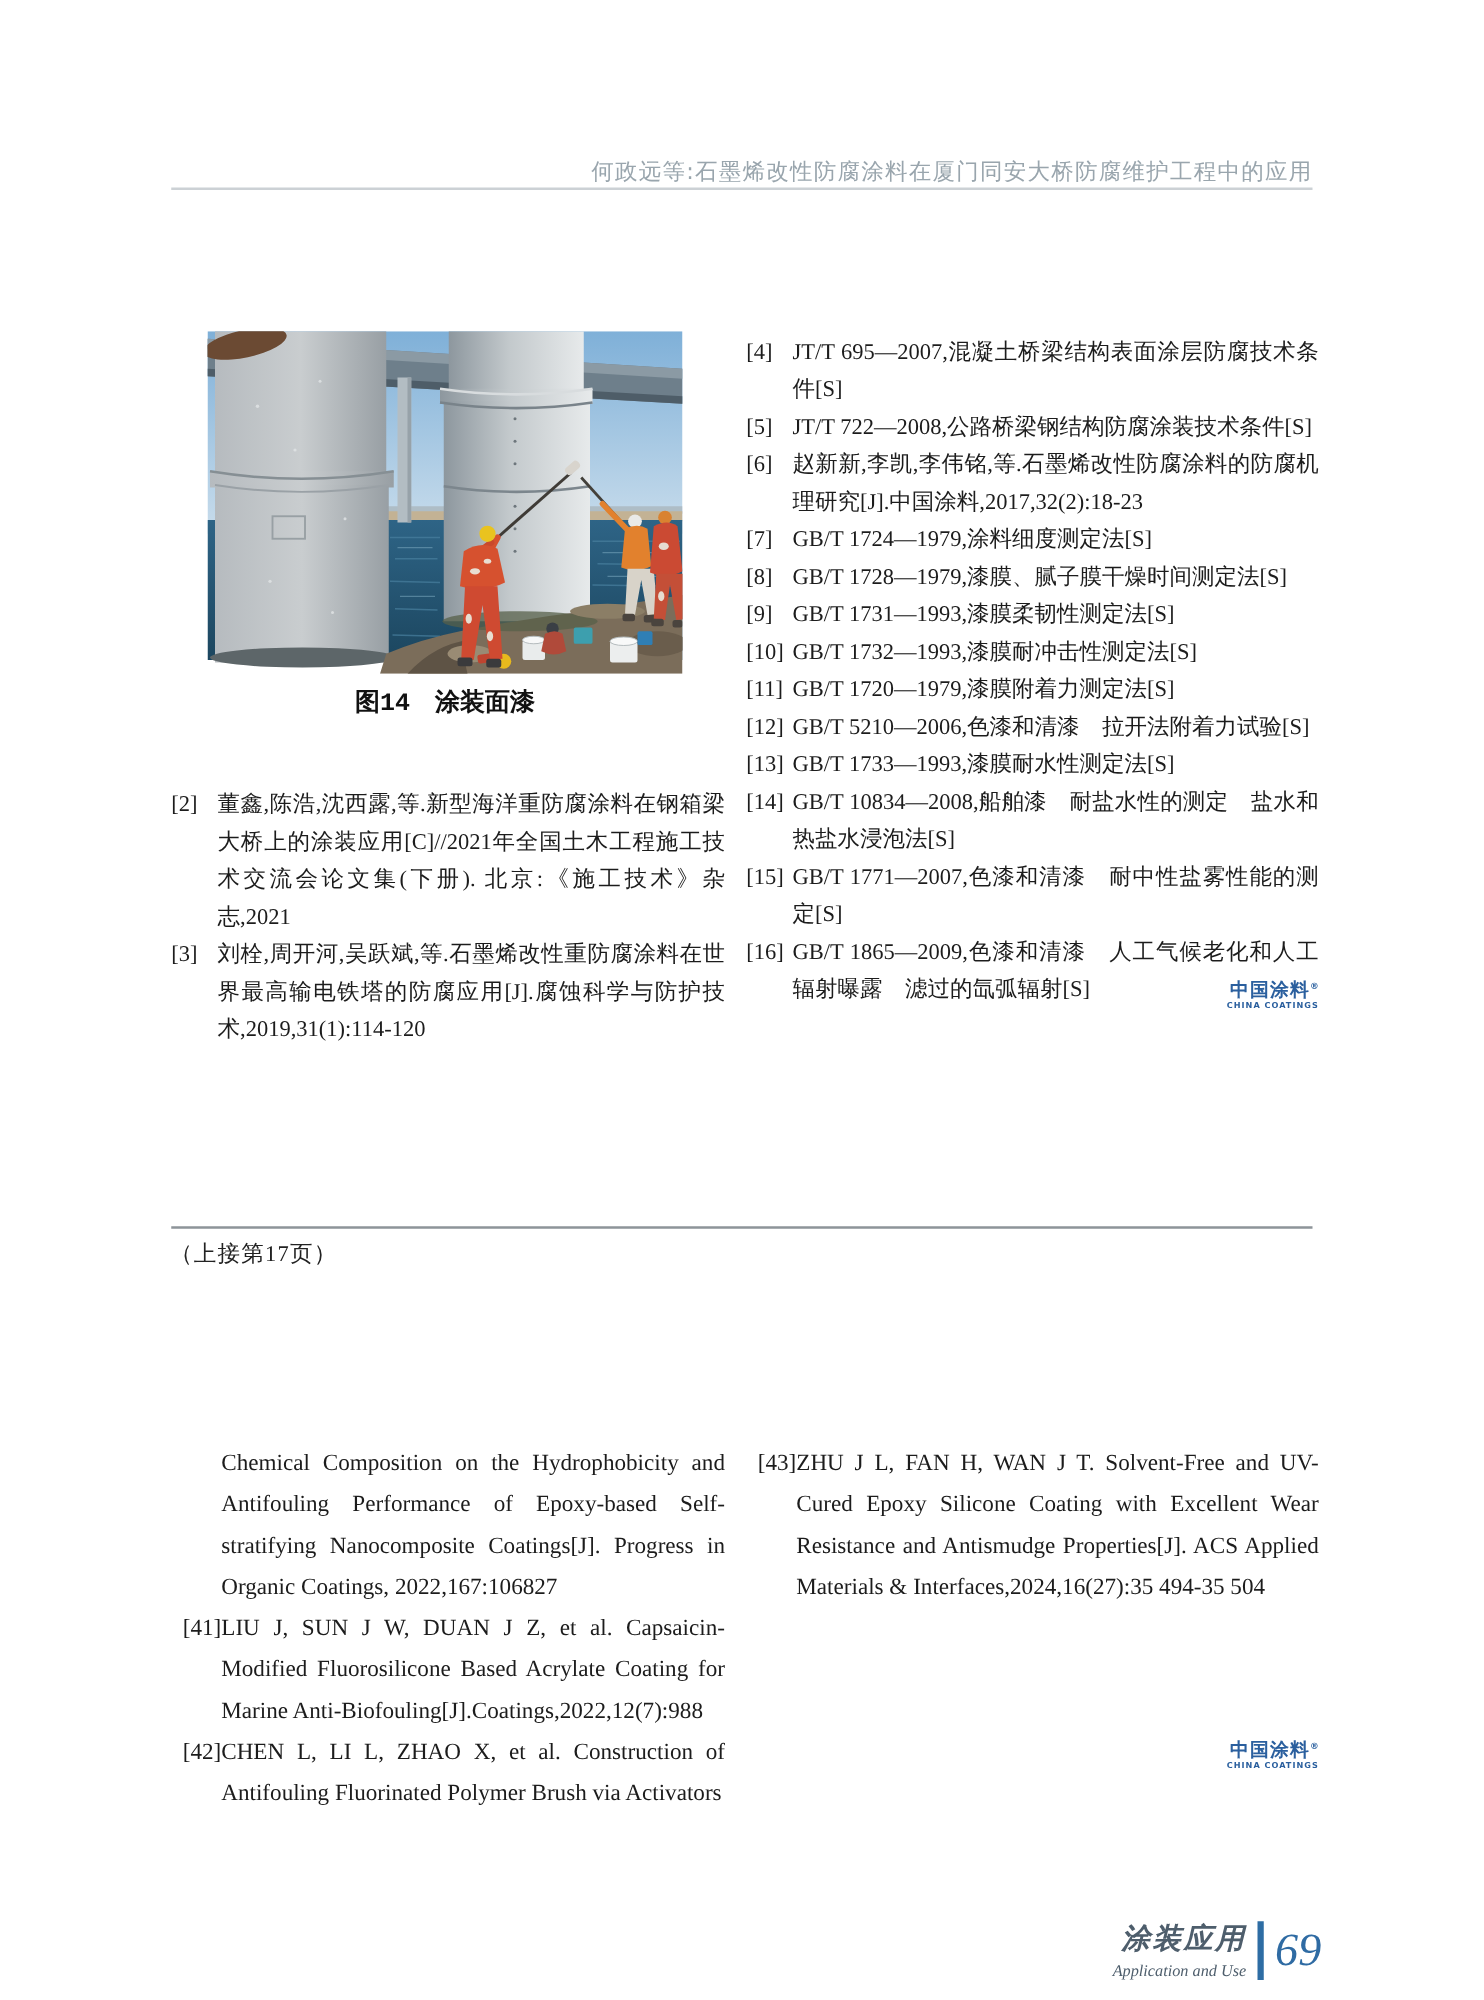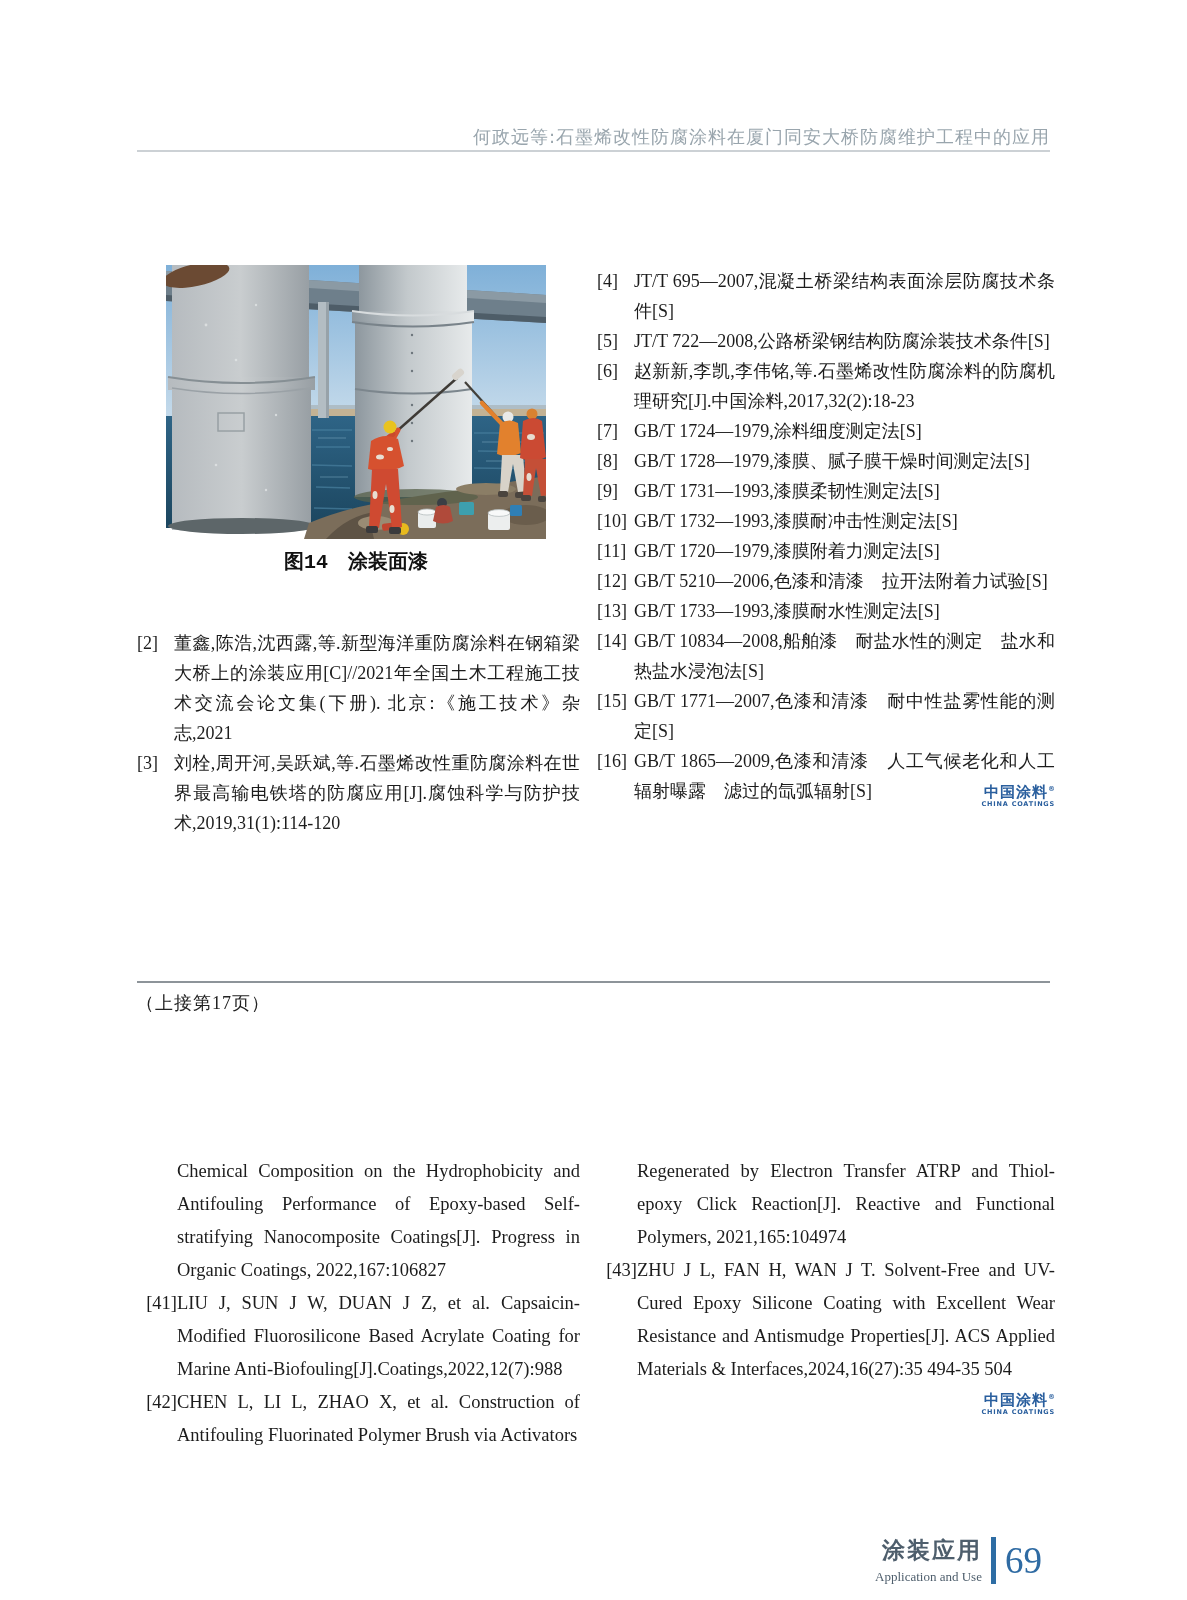--- a/index.html
+++ b/index.html
@@ -50,21 +50,21 @@
   .logo-reg { font-size:7px; vertical-align:super; letter-spacing:0; }
   .logo-en { font-size:6.5px; font-weight:bold; letter-spacing:0.8px; line-height:9px;text-align:right; }
 
   
   .section-rule { position:absolute; left:137px; top:938px; width:913px; height:2px; background:#8d9499; }
   .cont-note { position:absolute; left:136px; top:948px; font-size:18px; letter-spacing:1px; color:#222; }
 
   
   .footer {
     position:absolute; top:1492px; left:860px; width:197px;
-    display:flex; align-items:center; justify-content:center; gap:9px;
+    display:flex; align-items:center; justify-content:flex-end; gap:9px;font-style:italic;
   }
   .footer-text { text-align:right; color:#4e5e6c; }
   .footer-cn {
     font-size:23px; font-weight:bold; letter-spacing:2px;
     font-family:"DejaVu Sans","Liberation Sans",sans-serif;
   }
   .footer-en { font-size:13px; margin-top:3px; font-family:"Liberation Serif",serif; }
   .footer-bar { width:5px; height:47px; background:#2e6da4; }
   .footer-num { font-size:37px; color:#2f6ba3; font-family:"Liberation Serif",serif; }
 </style>
@@ -308,24 +308,20 @@
       <span class="ref-body">LIU J, SUN J W, DUAN J Z, et al. Capsaicin-Modified Fluorosilicone Based Acrylate Coating for Marine Anti-Biofouling[J].Coatings,2022,12(7):988</span>
     </div>
     <div class="ref">
       <span class="ref-num">[42]</span>
       <span class="ref-body">CHEN L, LI L, ZHAO X, et al. Construction of Antifouling Fluorinated Polymer Brush via Activators</span>
     </div>
   </div>
 
   <div class="refs refs-en refs-en-right">
     <div class="ref">
-      <span class="ref-num"></span>
-      <span class="ref-body">Regenerated by Electron Transfer ATRP and Thiol-epoxy Click Reaction[J]. Reactive and Functional Polymers, 2021,165:104974</span>
-    </div>
-    <div class="ref">
       <span class="ref-num">[43]</span>
       <span class="ref-body">ZHU J L, FAN H, WAN J T. Solvent-Free and UV-Cured Epoxy Silicone Coating with Excellent Wear Resistance and Antismudge Properties[J]. ACS Applied Materials &amp; Interfaces,2024,16(27):35 494-35 504</span>
     </div>
   </div>
 
   <div class="logo logo-2">
     <div class="logo-cn"><span>中国涂料</span><span class="logo-reg">®</span></div>
     <div class="logo-en">CHINA COATINGS</div>
   </div>
 

